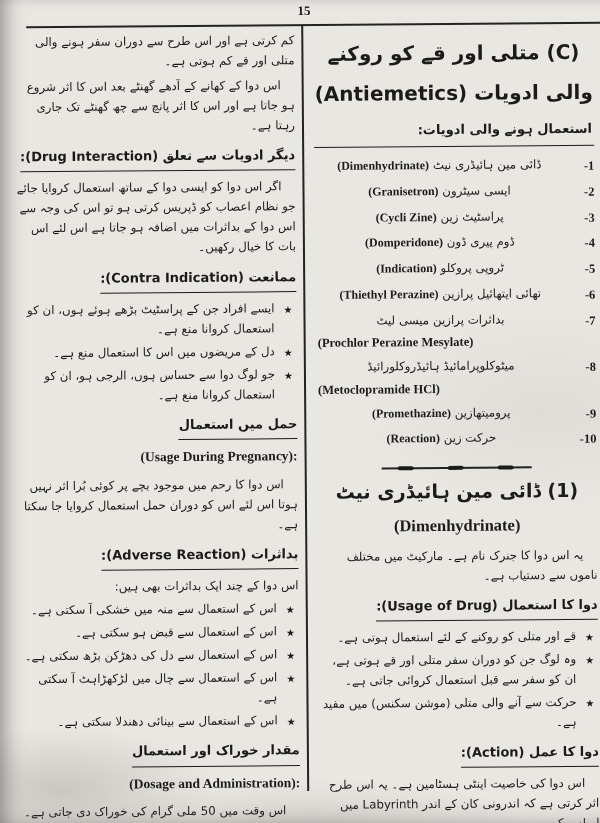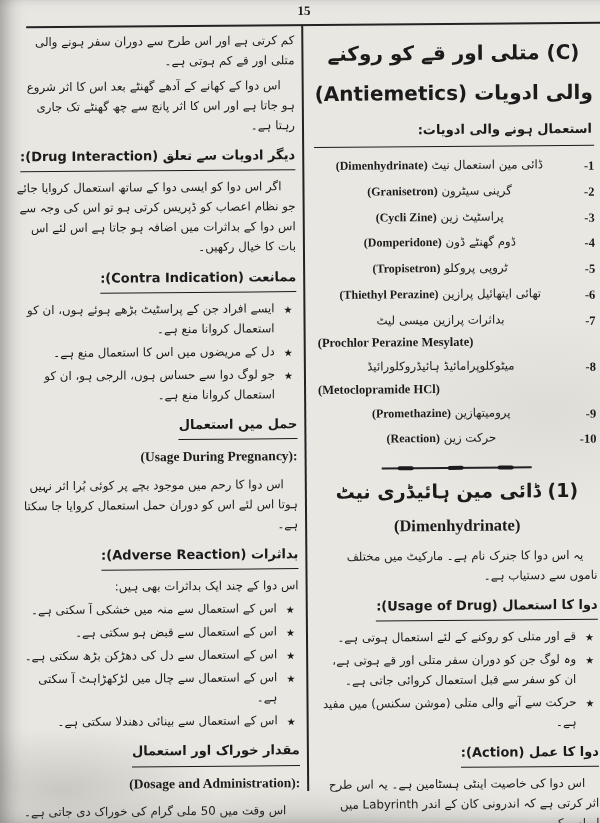--- a/index.html
+++ b/index.html
@@ -171,37 +171,37 @@
       <div class="main-title">
         <div>(C) متلی اور قے کو روکنے</div>
         <div>والی ادویات (Antiemetics)</div>
       </div>
 
       <div class="list-heading">استعمال ہونے والی ادویات:</div>
 
       <div class="drug-list">
         <div class="drug-item">
           <span class="num">-1</span>
-          <span class="dname"><span>ڈائی مین استعمال نیٹ</span> <span class="en">(Dimenhydrinate)</span></span>
+          <span class="dname"><span>ڈائی مین ہائیڈری نیٹ</span> <span class="en">(Dimenhydrinate)</span></span>
         </div>
         <div class="drug-item">
           <span class="num">-2</span>
-          <span class="dname"><span>گرینی سیٹرون</span> <span class="en">(Granisetron)</span></span>
+          <span class="dname"><span>ایسی سیٹرون</span> <span class="en">(Granisetron)</span></span>
         </div>
         <div class="drug-item">
           <span class="num">-3</span>
           <span class="dname"><span>پراسٹیٹ زین</span> <span class="en">(Cycli Zine)</span></span>
         </div>
         <div class="drug-item">
           <span class="num">-4</span>
-          <span class="dname"><span>ڈوم گھنٹے ڈون</span> <span class="en">(Domperidone)</span></span>
+          <span class="dname"><span>ڈوم پیری ڈون</span> <span class="en">(Domperidone)</span></span>
         </div>
         <div class="drug-item">
           <span class="num">-5</span>
-          <span class="dname"><span>ٹروپی پروکلو</span> <span class="en">(Tropisetron)</span></span>
+          <span class="dname"><span>ٹروپی پروکلو</span> <span class="en">(Indication)</span></span>
         </div>
         <div class="drug-item">
           <span class="num">-6</span>
           <span class="dname"><span>تھائی ایتھائیل پرازین</span> <span class="en">(Thiethyl Perazine)</span></span>
         </div>
         <div class="drug-item">
           <span class="num">-7</span>
           <span class="dname"><span>بداثرات پرازین میسی لیٹ</span></span>
         </div>
         <div class="drug-en-line">(Prochlor Perazine Mesylate)</div>

